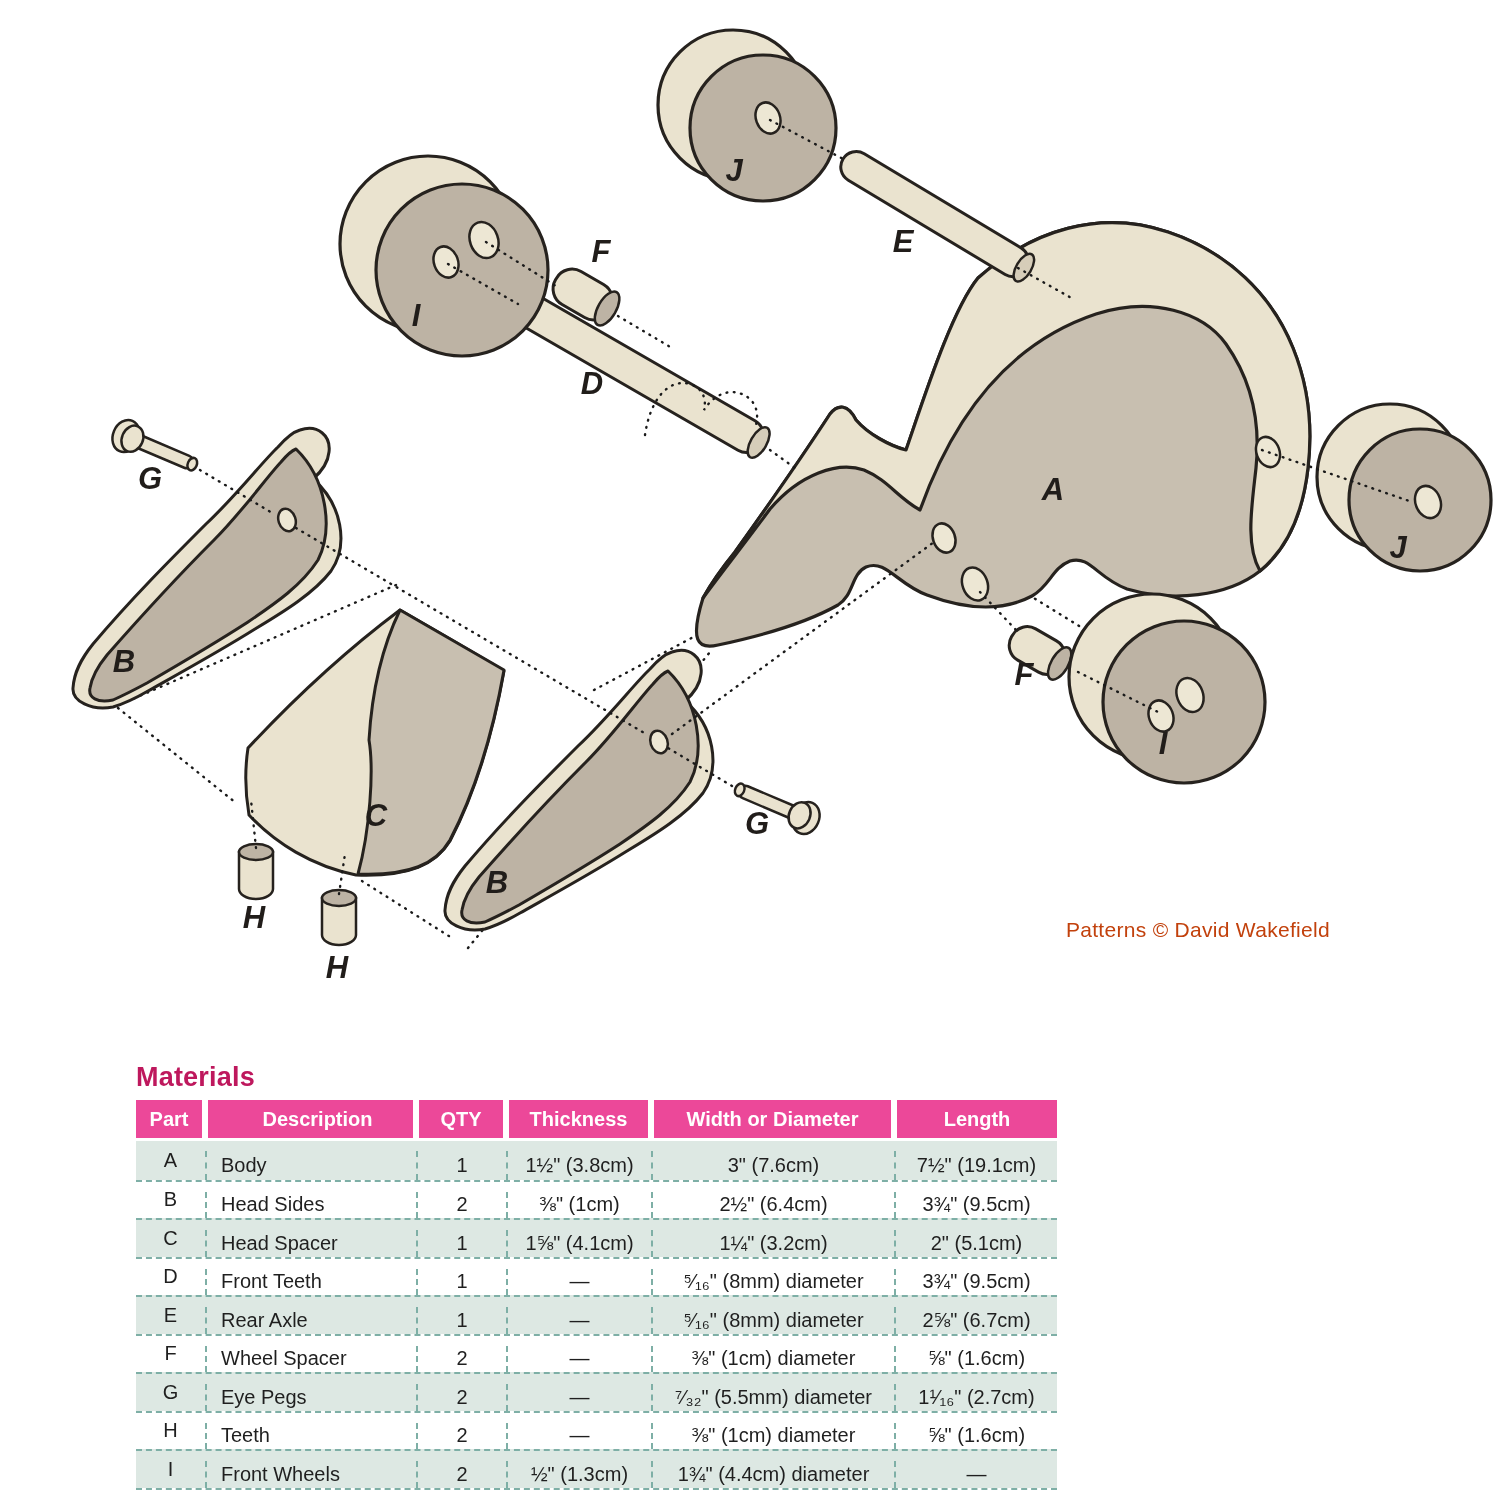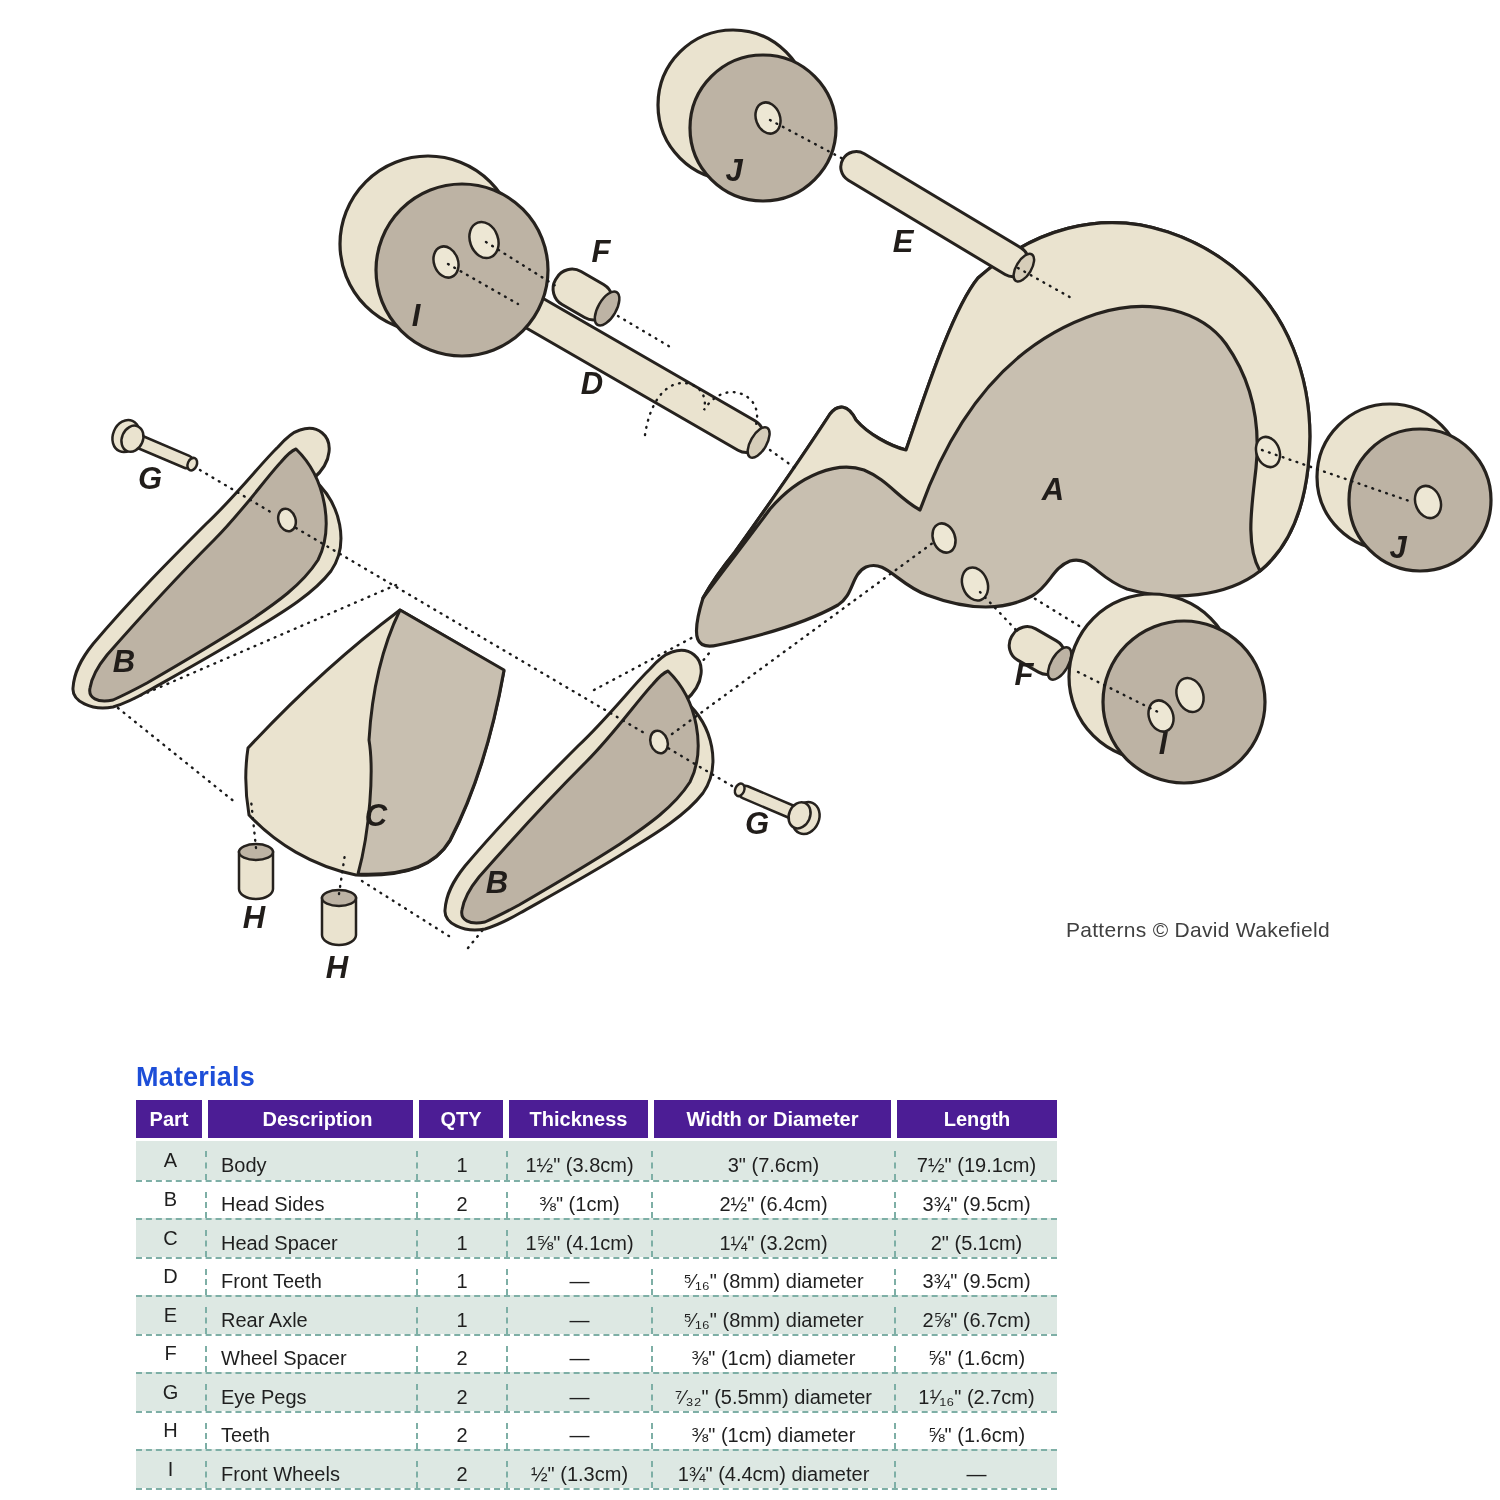--- a/index.html
+++ b/index.html
@@ -2,28 +2,28 @@
 <html><head>
 <meta charset="utf-8">
 <style>
   html,body{margin:0;padding:0;}
   body{width:1500px;height:1500px;overflow:hidden;background:#ffffff;
        font-family:"Liberation Sans",sans-serif;position:relative;}
   #stage{position:absolute;inset:0;width:1500px;height:1500px;}
   svg text.plabel{font-family:"Liberation Sans",sans-serif;font-weight:bold;font-style:italic;
        font-size:31px;fill:#211d1a;text-anchor:middle;}
   .attribution{position:absolute;left:1030px;top:918px;width:300px;text-align:right;
-       font-size:21px;color:#404040;letter-spacing:.3px;}
+       font-size:21px;color:#c2410c;letter-spacing:.3px;}
   
   .materials{position:absolute;left:136px;top:1062px;width:921px;}
   .materials h2{margin:0 0 8px 0;font-size:27px;line-height:30px;font-weight:bold;
-       color:#1d4ed8;letter-spacing:.2px;}
+       color:#be185d;letter-spacing:.2px;}
   .thead{display:grid;grid-template-columns:66px 205px 84px 139px 237px 160px;
        column-gap:6px;margin-bottom:3px;}
-  .th{background:#4c1d95;color:#ffffff;font-weight:bold;font-size:20px;height:38px;
+  .th{background:#ec4899;color:#ffffff;font-weight:bold;font-size:20px;height:38px;
        line-height:38px;text-align:center;}
   .th.left{text-align:center;padding-left:14px;}
   .trow{display:grid;grid-template-columns:69px 211px 90px 145px 243px 163px;
        height:38.5px;box-sizing:border-box;background:#ffffff;}
   .trow + .trow{border-top:2px dashed #7eafa6;}
   .trow.alt{background:#dde8e3;}
   .td{font-size:20px;color:#1f1f1f;display:flex;align-items:center;justify-content:center;
        box-sizing:border-box;white-space:nowrap;}
   .td + .td{border-left:2px dashed #7eafa6;margin-top:10px;}
   .td.left{justify-content:flex-start;padding-left:14px;}

